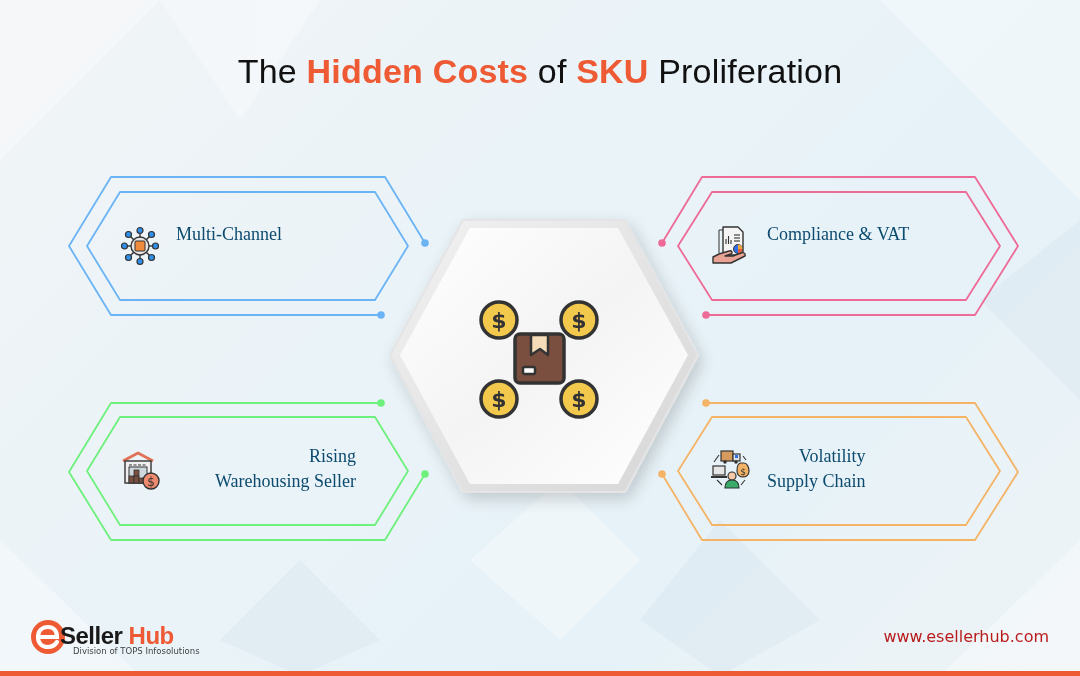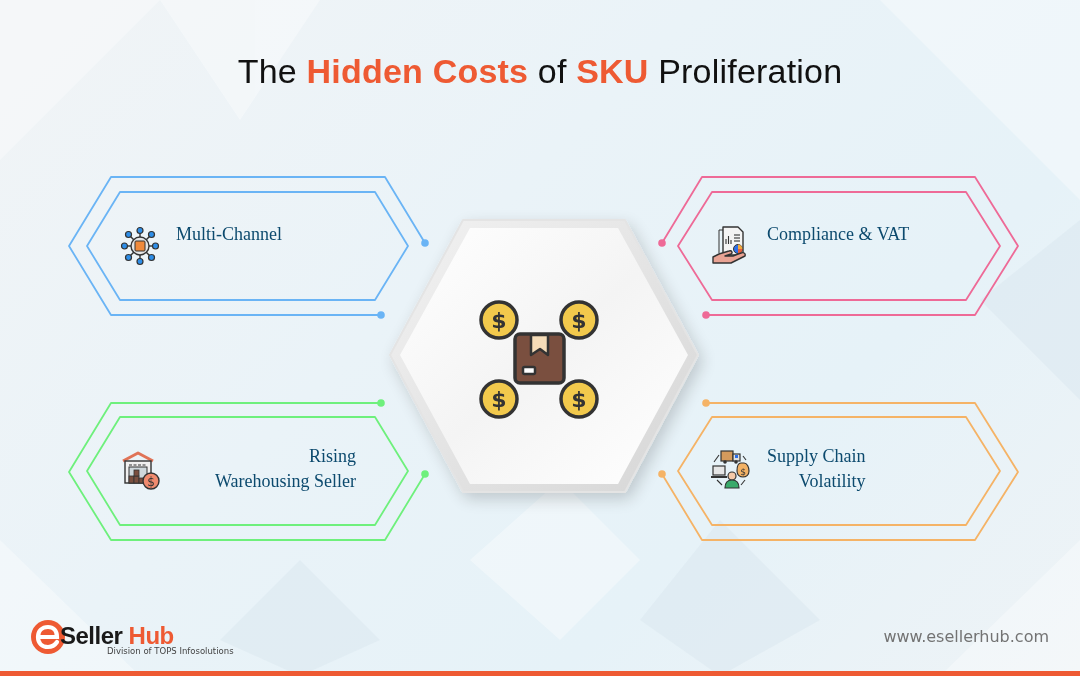--- a/index.html
+++ b/index.html
@@ -22,25 +22,25 @@
     }
     .logo { position: absolute; left: 28px; top: 618px; width: 200px; height: 40px; }
     .logo-text {
       position: absolute; left: 60px; top: 622px; font-family: "Liberation Sans", sans-serif;
       font-size: 24px; font-weight: bold; letter-spacing: -0.5px;
     }
     .logo-text .seller { color: #1a1a1a; }
     .logo-text .hub { color: #ee5a33; }
     .logo-sub {
       position: absolute; left: 73px; top: 646px; font-family: "DejaVu Sans", sans-serif;
-      font-size: 8.5px; color: #444; margin-left: 34px;
+      font-size: 8.5px; color: #444;
     }
     .website {
       position: absolute; right: 31px; top: 627px; font-family: "DejaVu Sans", sans-serif;
-      font-size: 16px; color: #737373; text-align: right;
+      font-size: 16px; color: #b91c1c; text-align: right;
     }
     .footer-bar { position: absolute; left: 0; bottom: 0; width: 1080px; height: 5px; background: #ee5a33; }
   </style>
 </head>
 <body>
 
 <svg class="bg-pattern" viewBox="0 0 1080 676">
   <g fill="#ffffff" opacity="0.35">
     <polygon points="0,0 160,0 0,160"></polygon>
     <polygon points="160,0 320,0 240,120"></polygon>
@@ -217,22 +217,22 @@
   <div>Multi-Channel</div>
 </div>
 <div class="card-text" style="left:767px; top:222px;">
   <div>Compliance &amp; VAT</div>
 </div>
 <div class="card-text" style="left:177px; top:444px;margin-left:38px;">
   <div>Rising</div>
   <div>Warehousing Seller</div>
 </div>
 <div class="card-text" style="left:767px; top:444px;">
+  <div>Volatility</div>
   <div>Supply Chain</div>
-  <div>Volatility</div>
 </div>
 
 <svg class="logo" viewBox="0 0 200 40" style="width:200px;height:40px;">
   <circle cx="20" cy="19" r="17" fill="#ee5a33"></circle>
   <path d="M10,19 L29,19 C29,12 25,9 20,9 C14,9 10,13 10,19 C10,25 14,29 20,29 C24,29 27,27 29,24" fill="none" stroke="#ffffff" stroke-width="4.2" stroke-linecap="round"></path>
 </svg>
 <div class="logo-text">
   <span class="seller">Seller</span> <span class="hub">Hub</span>
 </div>
 <div class="logo-sub">Division of TOPS Infosolutions</div>

